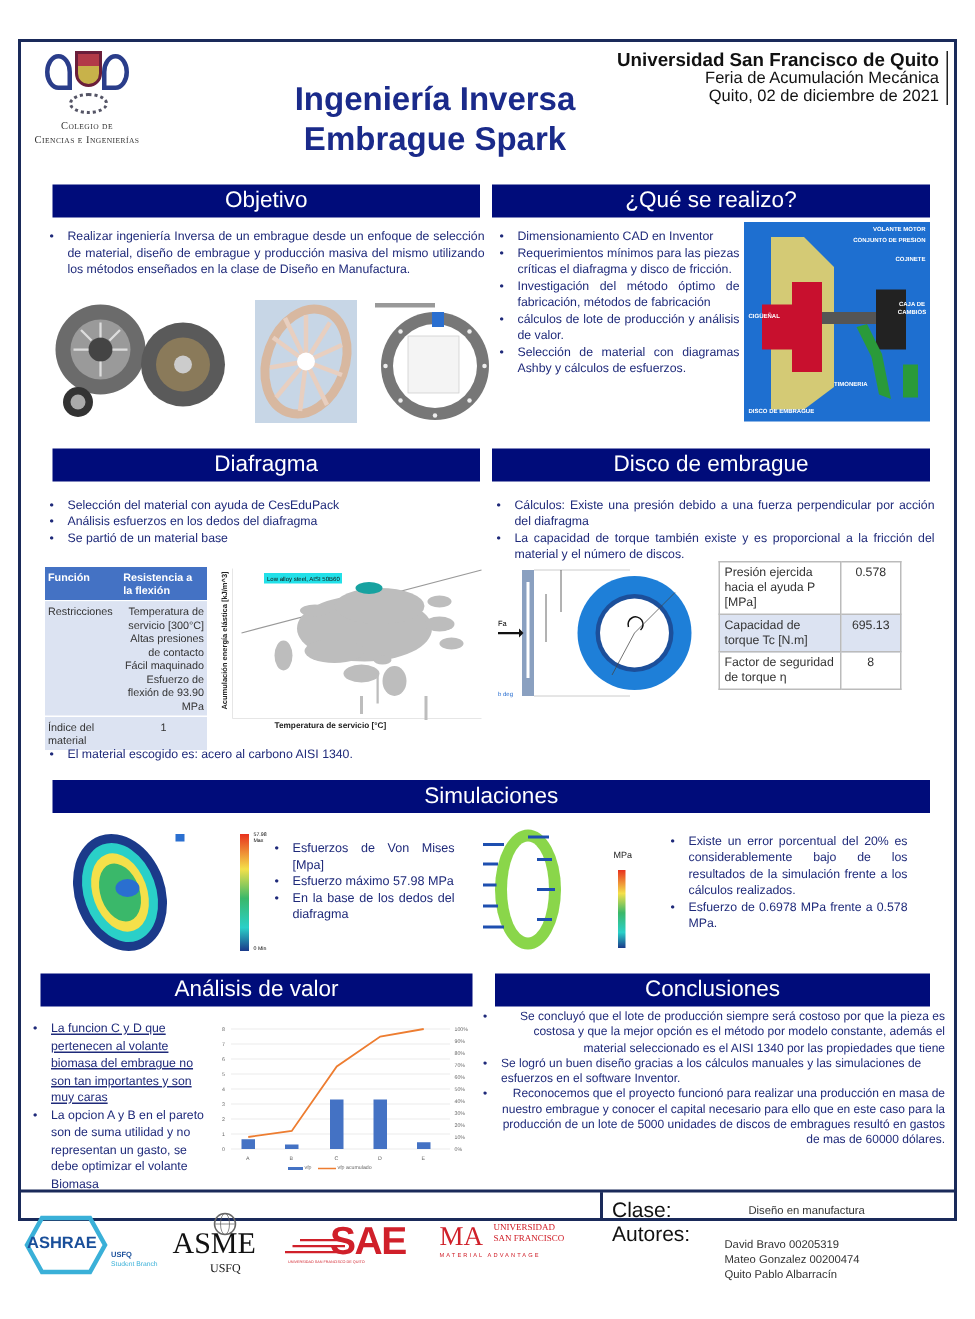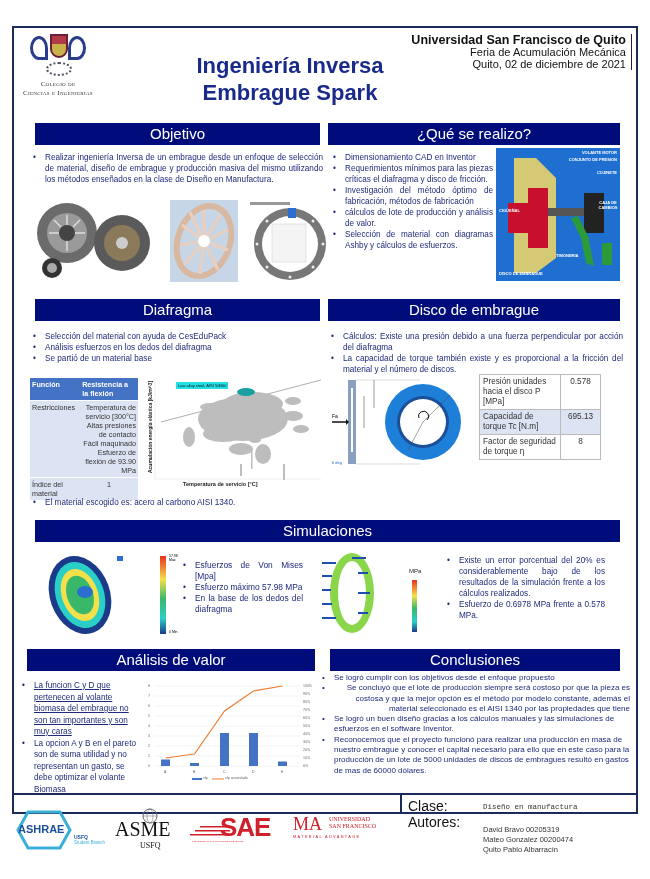--- a/index.html
+++ b/index.html
@@ -243,21 +243,21 @@
     <line x1="93" y1="44" x2="120" y2="17" stroke="#444" stroke-width="0.5"></line>
     <line x1="93" y1="44" x2="78" y2="72" stroke="#444" stroke-width="0.5"></line>
     <path d="M89 40 A5 5 0 1 1 97 42" fill="none" stroke="#111" stroke-width="1"></path>
   </svg>
   <div style="position:absolute; left:2px; top:35px; font-size:5px;">Fa</div>
   <div style="position:absolute; left:2px; top:82px; font-size:4px; color:#2a6fd0;">b deg</div>
 </div>
 <table class="disc-tbl tbl">
   <tbody>
       <tr>
-    <td>Presión unidades hacia el disco P [MPa]</td>
+    <td>Presión ejercida hacia el ayuda P [MPa]</td>
     <td class="v">0.578</td>
   </tr>
   <tr>
     <td>Capacidad de torque Tc [N.m]</td>
     <td class="v">695.13</td>
   </tr>
   <tr>
     <td>Factor de seguridad de torque η</td>
     <td class="v">8</td>
   </tr>
@@ -378,24 +378,23 @@
     <rect x="52" y="101" width="10" height="2" fill="#4472c4"></rect>
     <line x1="72" y1="102" x2="84" y2="102" stroke="#ed7d31" stroke-width="1"></line>
   </svg>
   <div style="position:absolute; left:63px; top:99px; font-size:3.5px; color:#666;">vfp</div>
   <div style="position:absolute; left:85px; top:99px; font-size:3.5px; color:#666;">vfp acumulado</div>
 </div>
 
 <div class="section-bar" style="left:330px; top:649px; width:290px;">Conclusiones</div>
 <div class="txt" style="left:322px; top:673px; width:308px; font-size:8px; line-height:10.3px;">
   <ul>
-    <li style="text-align:left;">Se logró cumplir con los objetivos desde el enfoque propuesto</li>
     <li style="text-align:right;">Se concluyó que el lote de producción siempre será costoso por que la pieza es costosa y que la mejor opción es el método por modelo constante, además el material seleccionado es el AISI 1340 por las propiedades que tiene</li>
     <li style="text-align:left;">Se logró un buen diseño gracias a los cálculos manuales y las simulaciones de esfuerzos en el software Inventor.</li>
-    <li style="text-align:left;">Reconocemos que el proyecto funcionó  para realizar una producción en masa de nuestro embrague y conocer el capital necesario para ello que en este caso para la producción de un lote de 5000 unidades de discos de embragues resultó en gastos de mas de 60000 dólares.</li>
+    <li style="text-align:right;">Reconocemos que el proyecto funcionó  para realizar una producción en masa de nuestro embrague y conocer el capital necesario para ello que en este caso para la producción de un lote de 5000 unidades de discos de embragues resultó en gastos de mas de 60000 dólares.</li>
   </ul>
 </div>
 
 <div class="footer-divider"></div>
 <div style="position:absolute; left:400px; top:795px; width:2px; height:19px; background:#1a2a5a;"></div>
 
 <div class="logo" style="left:16px; top:810px; width:90px; height:40px;">
   <svg width="56" height="40" viewBox="0 0 56 40" style="position:absolute;left:0;top:0;">
     <polygon points="12,2 44,2 54,20 44,38 12,38 2,20" fill="none" stroke="#3ab0d8" stroke-width="3"></polygon>
   </svg>
@@ -431,19 +430,19 @@
   </div>
   <div style="position:absolute; left:0; top:20px; font-size:3.8px; color:#d0202a; letter-spacing:1.4px; white-space:nowrap;">MATERIAL ADVANTAGE</div>
 </div>
 
 <div style="position:absolute; left:402px; top:795px; width:2px; height:19px;"></div>
 <div style="position:absolute; left:400px; top:795px; width:2px; height:19px; background:#1a2a5a;"></div>
 <div style="position:absolute; left:403px; top:795px; width:2px; height:19px;"></div>
 
 <div class="footer-label" style="left:408px; top:798px;">Clase:</div>
 <div class="footer-label" style="left:408px; top:814px;">Autores:</div>
-<div class="footer-val" style="left:483px; top:802px;font-family:Liberation Mono, monospace;">Diseño en manufactura</div>
+<div class="footer-val" style="left:499px; top:802px;">Diseño en manufactura</div>
 <div class="footer-val" style="left:483px; top:825px;">
   <div>David Bravo 00205319</div>
   <div>Mateo Gonzalez  00200474</div>
   <div>Quito Pablo Albarracín</div>
 </div>
 <div style="position:absolute; left:400px; top:795px; width:2px; height:19px; background:#1a2a5a;"></div>
 
 </body></html>

